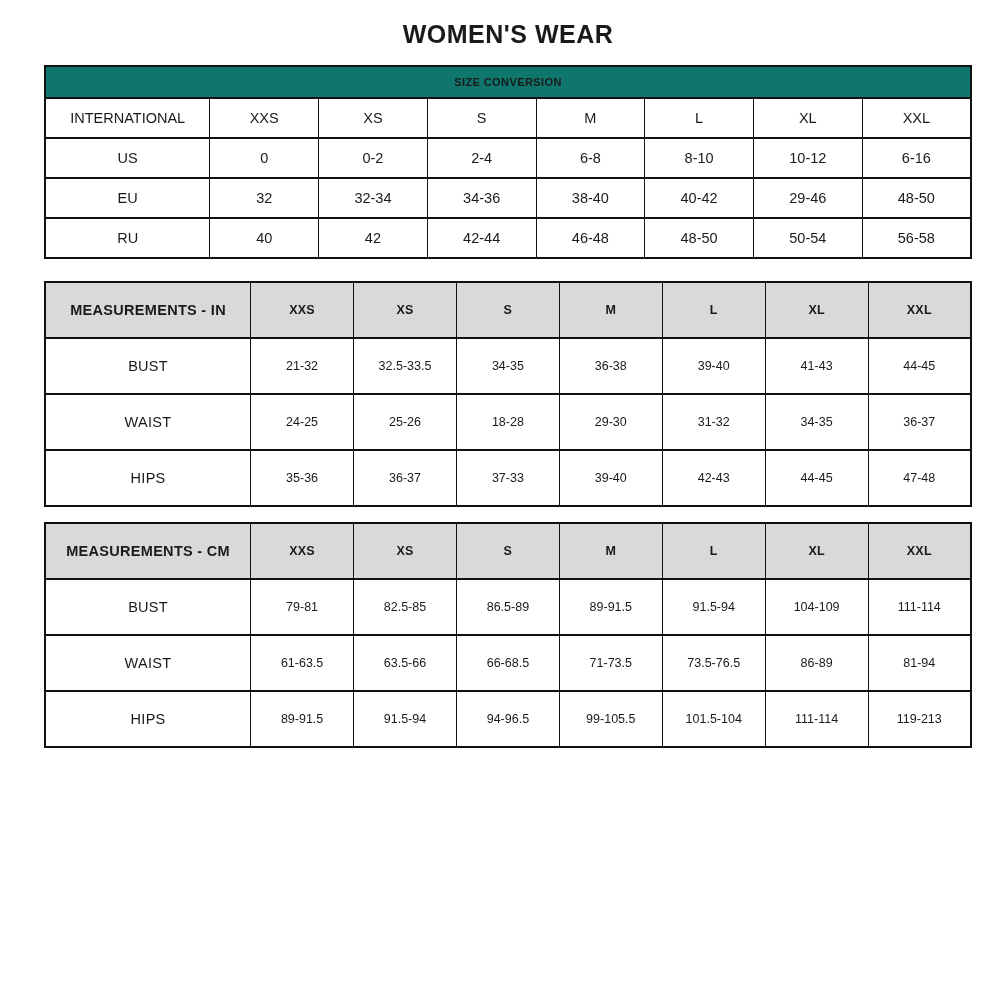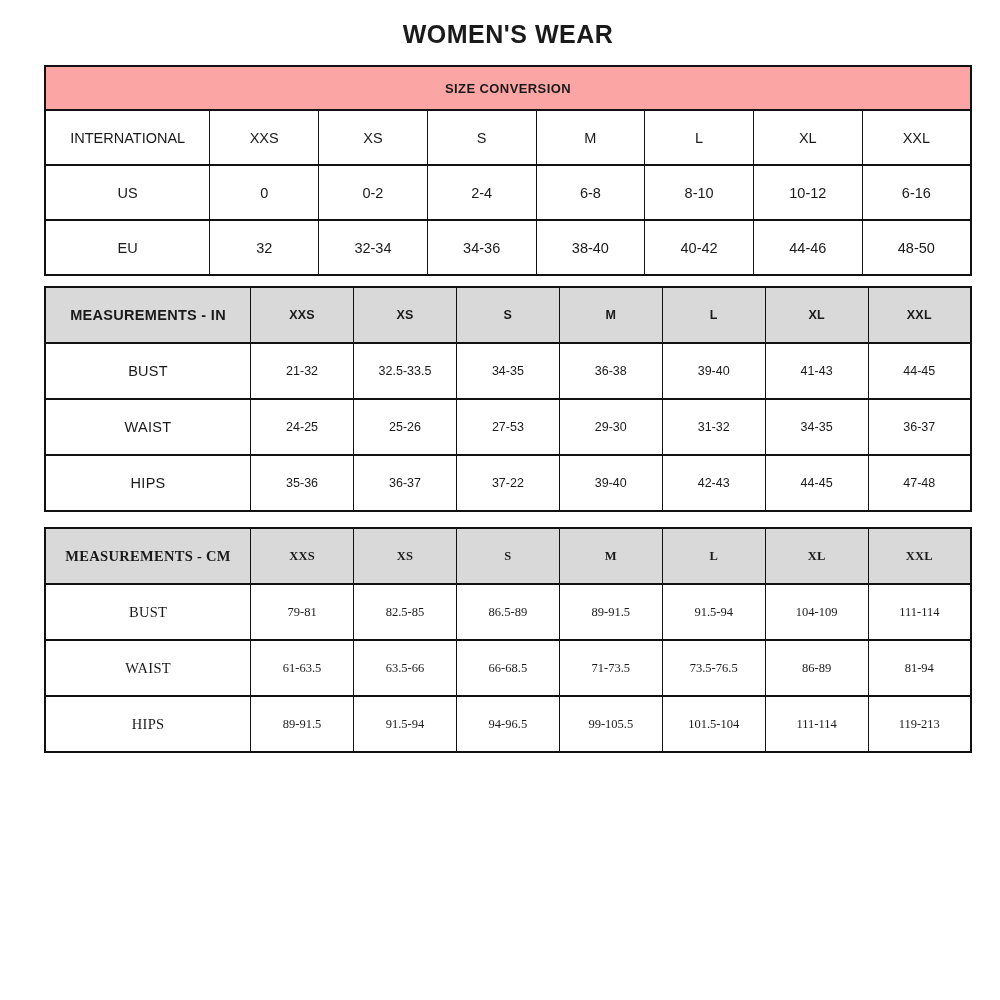--- a/index.html
+++ b/index.html
@@ -28,38 +28,38 @@
     border-left: 1.6px solid #111;
     border-right: 1.6px solid #111;
     border-top: 2.3px solid #111;
     border-bottom: 2.3px solid #111;
     text-align: center;
     vertical-align: middle;
     padding: 2px 4px;
     overflow: hidden;
   }
   .banner {
-    background: #fca5a5;
-    height: 44px;
+    background: #0f766e;
+    height: 32px;
     font-weight: 700;
-    font-size: 13px;
+    font-size: 11px;
     letter-spacing: 0.4px;
   }
-  .conv td { height: 55px; font-size: 14.5px; }
+  .conv td { height: 40px; font-size: 14.5px; }
   .grayhead {
     background: #d9d9d9;
     font-weight: 700;
     font-size: 14.5px;
     height: 44px;
     letter-spacing: 0.2px;
   }
   .meas td { height: 56px; font-size: 12.5px; }
   .meas td.firstcol { font-size: 14.5px; letter-spacing: 0.3px; }
-  .gap1 { margin-top: 10px; }
-  .gap2 { margin-top: 15px; font-family: Liberation Serif, serif; }
+  .gap1 { margin-top: 22px; }
+  .gap2 { margin-top: 15px; }
 </style>
 </head>
 <body>
 
 <div class="page">
 
   <h1 class="page-title">WOMEN'S WEAR</h1>
 
   <table class="conv">
     <colgroup>
@@ -98,22 +98,32 @@
           <td class="">10-12</td>
           <td class="">6-16</td>
         </tr>
         <tr>
           <td class=" firstcol">EU</td>
           <td class="">32</td>
           <td class="">32-34</td>
           <td class="">34-36</td>
           <td class="">38-40</td>
           <td class="">40-42</td>
-          <td class="">44-46</td>
+          <td class="">29-46</td>
           <td class="">48-50</td>
+        </tr>
+        <tr>
+          <td class=" firstcol">RU</td>
+          <td class="">40</td>
+          <td class="">42</td>
+          <td class="">42-44</td>
+          <td class="">46-48</td>
+          <td class="">48-50</td>
+          <td class="">50-54</td>
+          <td class="">56-58</td>
         </tr>
       </tbody>
   </table>
 
   <table class="meas gap1">
     <colgroup>
       <col style="width:22.2%">
       <col style="width:11.11%">
         <col style="width:11.11%">
         <col style="width:11.11%">
@@ -140,31 +150,31 @@
           <td class="">34-35</td>
           <td class="">36-38</td>
           <td class="">39-40</td>
           <td class="">41-43</td>
           <td class="">44-45</td>
         </tr>
         <tr>
           <td class=" firstcol">WAIST</td>
           <td class="">24-25</td>
           <td class="">25-26</td>
-          <td class="">27-53</td>
+          <td class="">18-28</td>
           <td class="">29-30</td>
           <td class="">31-32</td>
           <td class="">34-35</td>
           <td class="">36-37</td>
         </tr>
         <tr>
           <td class=" firstcol">HIPS</td>
           <td class="">35-36</td>
           <td class="">36-37</td>
-          <td class="">37-22</td>
+          <td class="">37-33</td>
           <td class="">39-40</td>
           <td class="">42-43</td>
           <td class="">44-45</td>
           <td class="">47-48</td>
         </tr>
       </tbody>
   </table>
 
   <table class="meas gap2">
     <colgroup>

